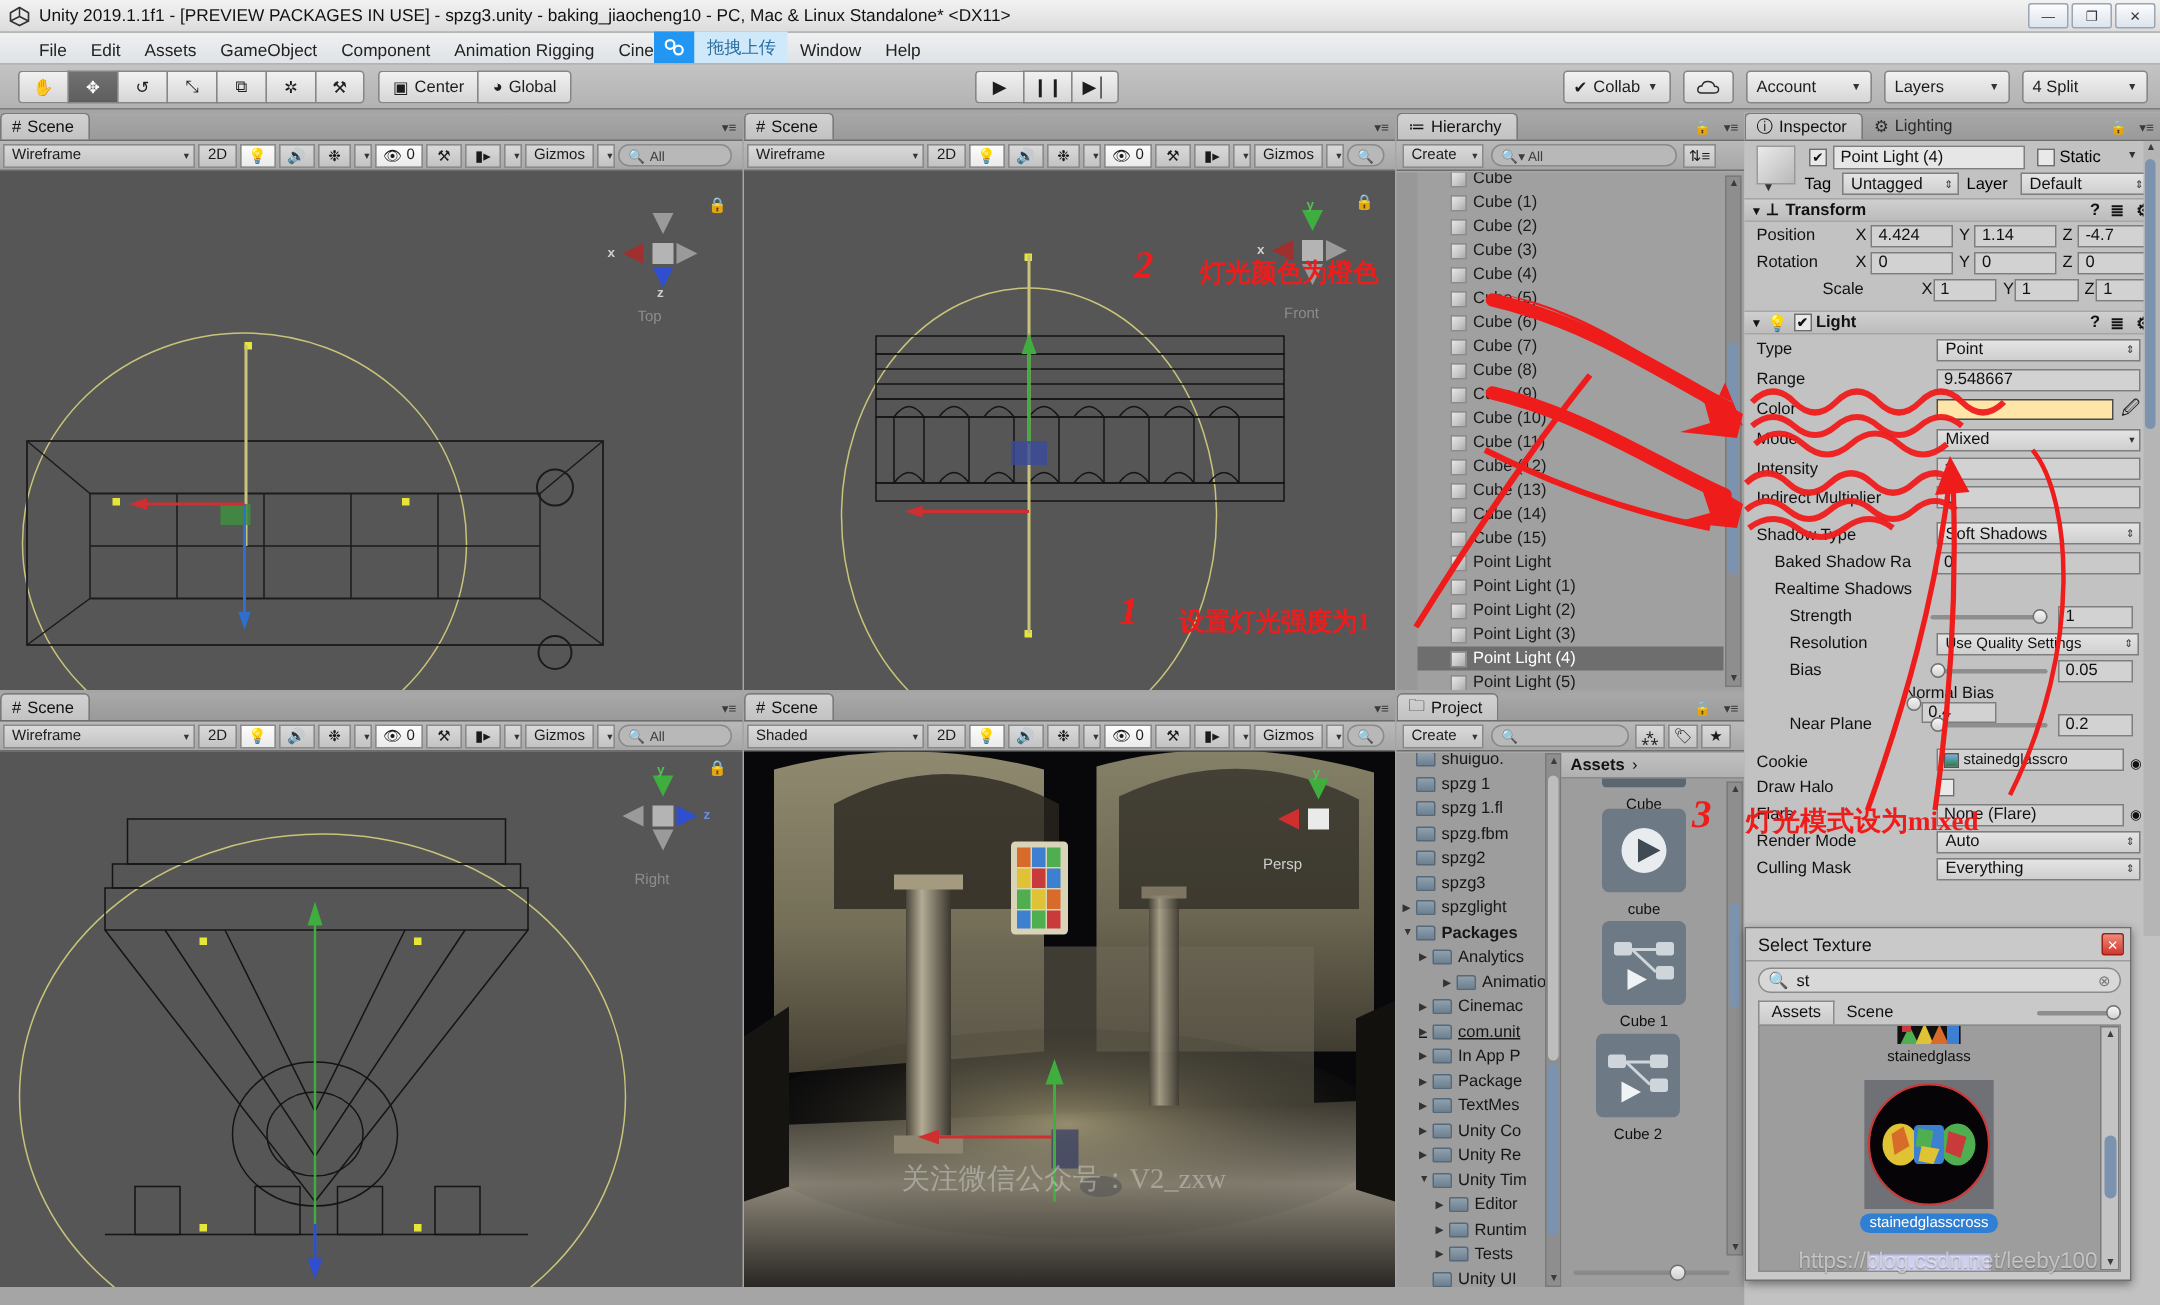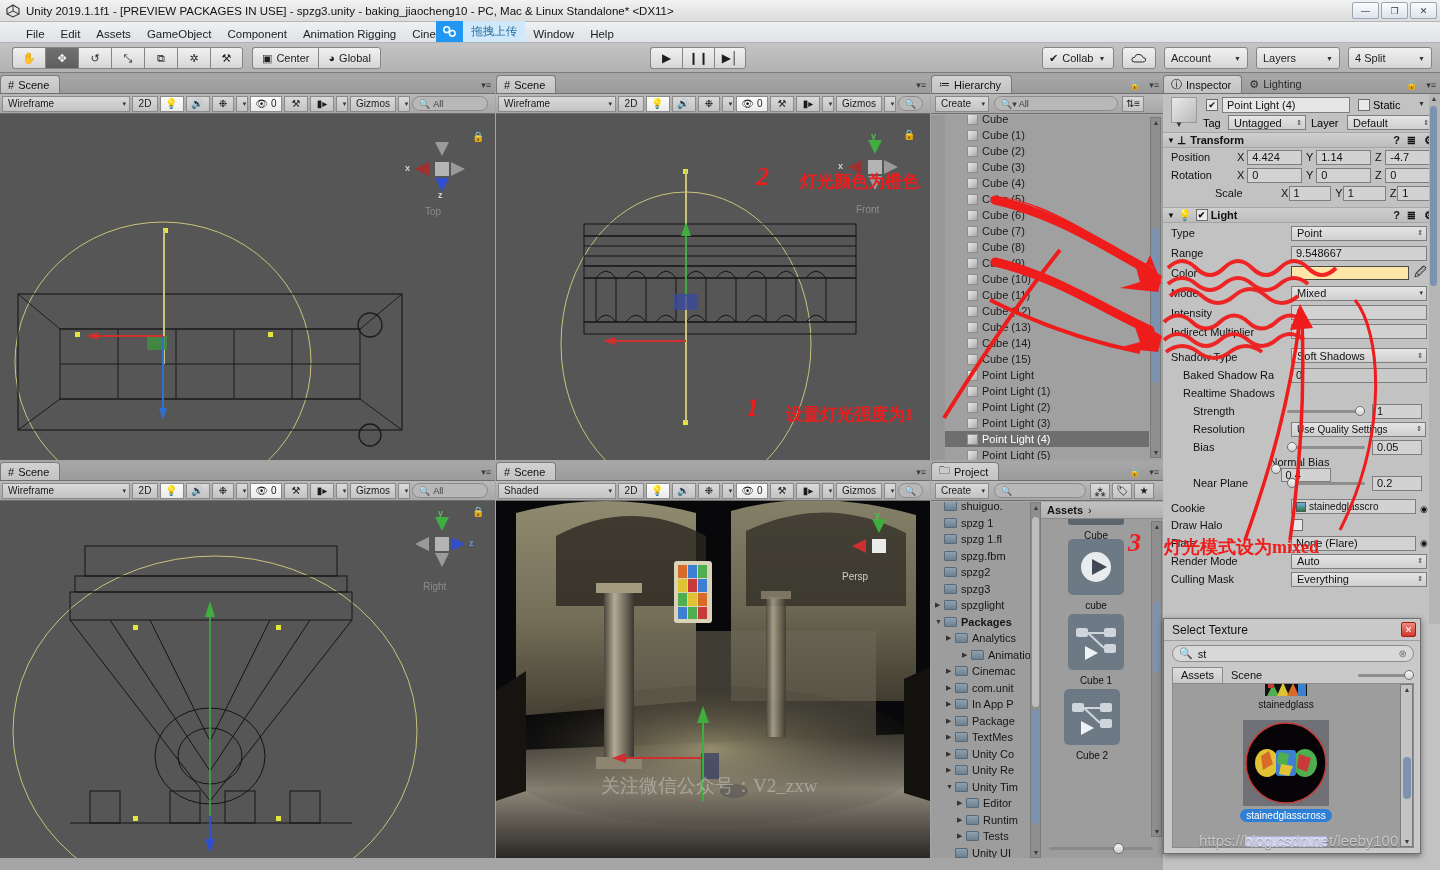--- a/index.html
+++ b/index.html
@@ -852,21 +852,21 @@
           <div class="p-row" style="padding-left: 31px;">
             <span class="arr">▶</span>
             <span class="folder-ico"></span>
             <span>Animatio</span>
           </div>
           <div class="p-row" style="padding-left: 15px;">
             <span class="arr">▶</span>
             <span class="folder-ico"></span>
             <span>Cinemac</span>
           </div>
-          <div class="p-row" style="padding-left: 15px;">
+          <div class="p-row" style="padding-left: 15px; text-decoration: underline;">
             <span class="arr">▶</span>
             <span class="folder-ico"></span>
             <span>com.unit</span>
           </div>
           <div class="p-row" style="padding-left: 15px;">
             <span class="arr">▶</span>
             <span class="folder-ico"></span>
             <span>In App P</span>
           </div>
           <div class="p-row" style="padding-left: 15px;">

